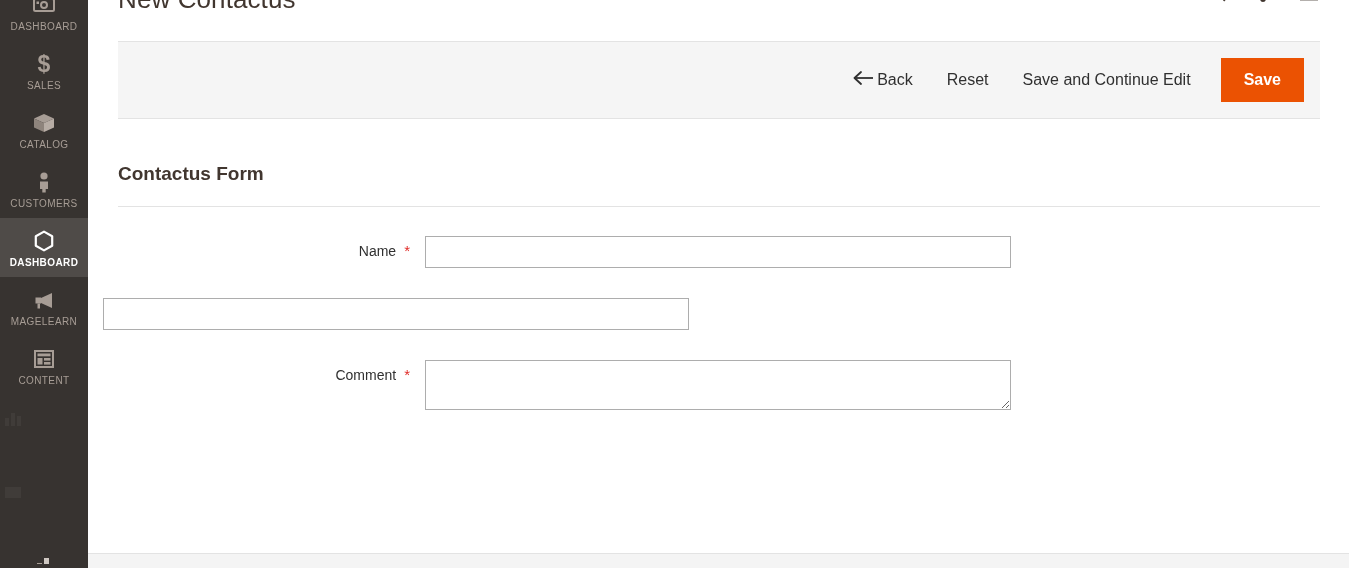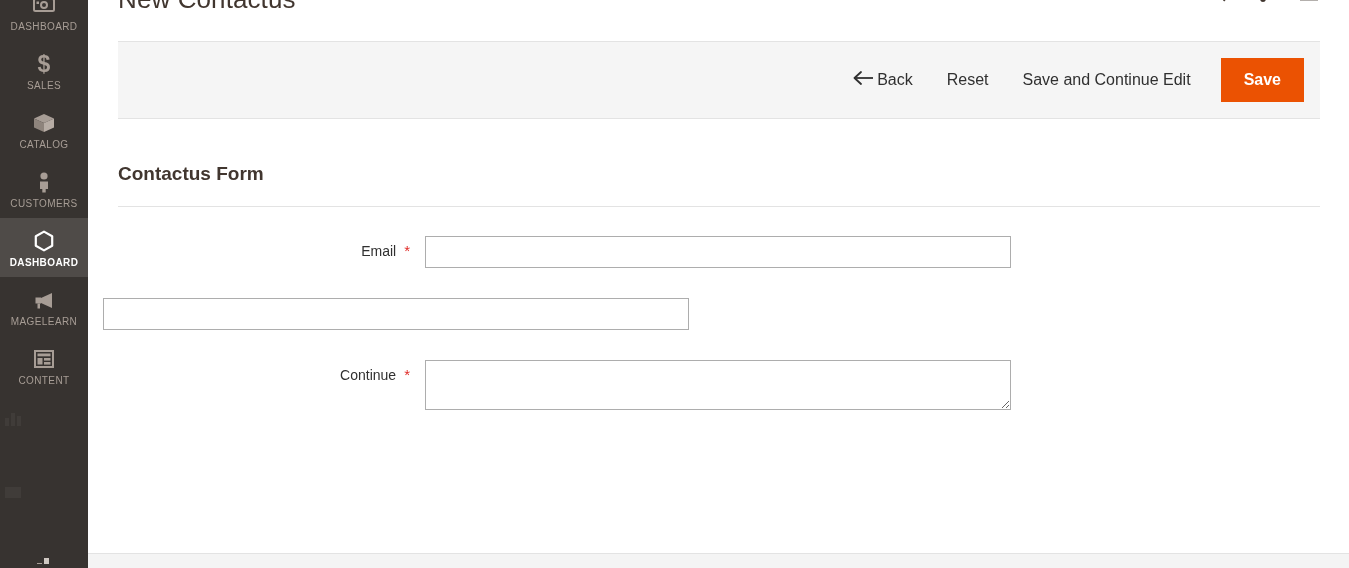--- a/index.html
+++ b/index.html
@@ -375,39 +375,39 @@
       <button class="tb-btn">Save and Continue Edit</button>
 
       <button class="tb-btn primary">Save</button>
     </div>
 
     <h2 class="fieldset-title">Contactus Form</h2>
     <div class="fieldset-rule"></div>
 
     <form class="form">
 
-
       <div class="field-row">
         <div class="field-label-cell">
-          <span class="field-label">Email</span><span class="req-star">*</span>
+          <span class="field-label">Name</span><span class="req-star">*</span>
         </div>
         <div class="field-control">
           <input class="txt-input" type="text" placeholder="" style="">
         </div>
       </div>
 
+
       <div class="field-row">
         <div class="field-control">
           <input class="txt-input" type="text" placeholder="" style="">
         </div>
       </div>
 
       <div class="field-row">
         <div class="field-label-cell">
-          <span class="field-label">Continue</span><span class="req-star">*</span>
+          <span class="field-label">Comment</span><span class="req-star">*</span>
         </div>
         <div class="field-control">
           <textarea class="txt-area" placeholder="" style=""></textarea>
         </div>
       </div>
 
     </form>
   </div>
 
   <div class="footer"></div>

